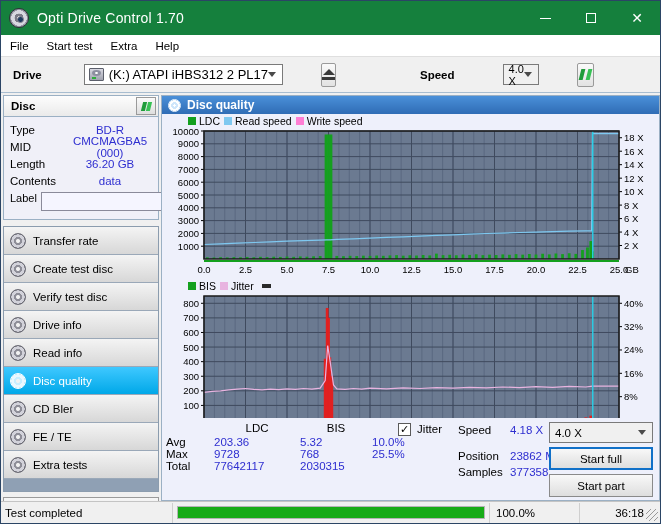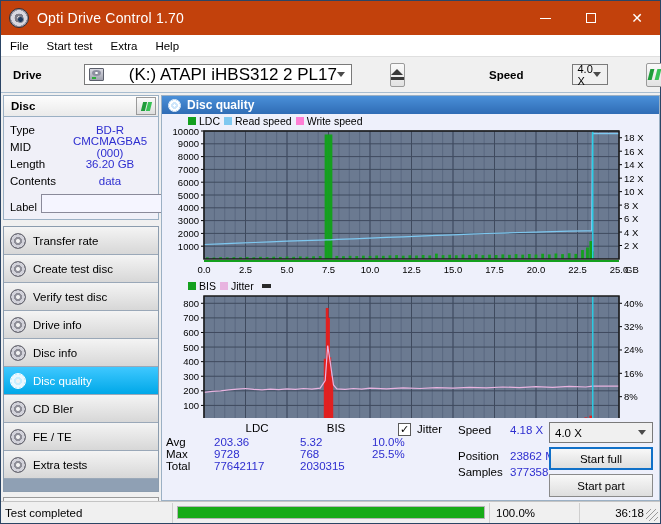--- a/index.html
+++ b/index.html
@@ -15,21 +15,21 @@
   #app {
     position: relative;
     width: 661px; height: 524px;
     background: #f0f0f0;
     border: 1px solid #2b4565;
   }
 
   
   .titlebar {
     position: absolute; left: 0; top: 0; width: 659px; height: 34px;
-    background: #c2410c;
+    background: #15803d;
     display: flex; align-items: center;
   }
   .title-icon {
     width: 20px; height: 20px; margin-left: 8px; margin-right: 8px;
     border-radius: 50%;
     background: radial-gradient(circle at 50% 50%, #f2f2f2 0 14%, #7a7a86 16% 34%, #d8d8e0 36% 60%, #9a9aa8 62% 82%, #4a4a55 84% 100%);
     border: 1px solid #30303a;
     position: relative;
   }
   .title-icon::after {
@@ -74,21 +74,21 @@
   }
   .drive-ico::before {
     content: ""; position: absolute; left: 2px; top: 1px; width: 9px; height: 6px;
     background: radial-gradient(circle at 50% 50%, #fff 0 20%, #8d8fa0 22% 100%);
     border-radius: 50%;
   }
   .drive-ico::after {
     content: ""; position: absolute; left: 2px; bottom: 1px; width: 4px; height: 2px;
     background: #2eae3a;
   }
-  .drive-text { font-size: 17px; color: #000; white-space: nowrap; margin-left: 20px; }
+  .drive-text { font-size: 13px; color: #000; white-space: nowrap; }
   .cb-arrow {
     margin-left: auto; margin-right: 6px;
     width: 0; height: 0; border-left: 4px solid transparent; border-right: 4px solid transparent;
     border-top: 5px solid #4a4a4a;
   }
   .tbtn {
     width: 26px; height: 24px; margin-left: 6px;
     background: linear-gradient(#fafafa, #e2e2e2);
     border: 1px solid #9a9a9a; border-radius: 2px;
     display: flex; align-items: center; justify-content: center;
@@ -159,21 +159,21 @@
     background: linear-gradient(#fafafa, #dedede); border: 1px solid #9a9a9a;
     display: flex; align-items: center; justify-content: center;
   }
   .disc-box {
     border: 1px solid #9bb0c4; border-top: none; background: #f0f0f8;
     padding: 4px 6px 6px 6px;
   }
   .drow { display: flex; align-items: center; height: 17px; font-size: 11.5px; }
   .dlabel { width: 58px; color: #000; }
   .dval { flex: 1; text-align: center; color: #2e2ed0; }
-  .label-row { display: flex; align-items: flex-end; margin-top: 3px; }
+  .label-row { display: flex; align-items: flex-start; margin-top: 3px; }
   .label-input {
     flex: 1; height: 19px; background: #f5f5ff; border: 1px solid #8a8a9a; margin-left: 4px;
   }
   .disc-btn {
     width: 22px; height: 21px; margin-left: 4px;
     background: linear-gradient(#fafafa, #dedede); border: 1px solid #9a9a9a;
     display: flex; align-items: center; justify-content: center;
   }
   .cd-ico {
     width: 14px; height: 14px; border-radius: 50%;
@@ -410,21 +410,21 @@
       <div class="navitem">
         <span class="nav-ico"></span>
         <span>Verify test disc</span>
       </div>
       <div class="navitem">
         <span class="nav-ico"></span>
         <span>Drive info</span>
       </div>
       <div class="navitem">
         <span class="nav-ico"></span>
-        <span>Disc info</span>
+        <span>Read info</span>
       </div>
       <div class="navitem active">
         <span class="nav-ico"></span>
         <span>Disc quality</span>
       </div>
       <div class="navitem">
         <span class="nav-ico"></span>
         <span>CD Bler</span>
       </div>
       <div class="navitem">

